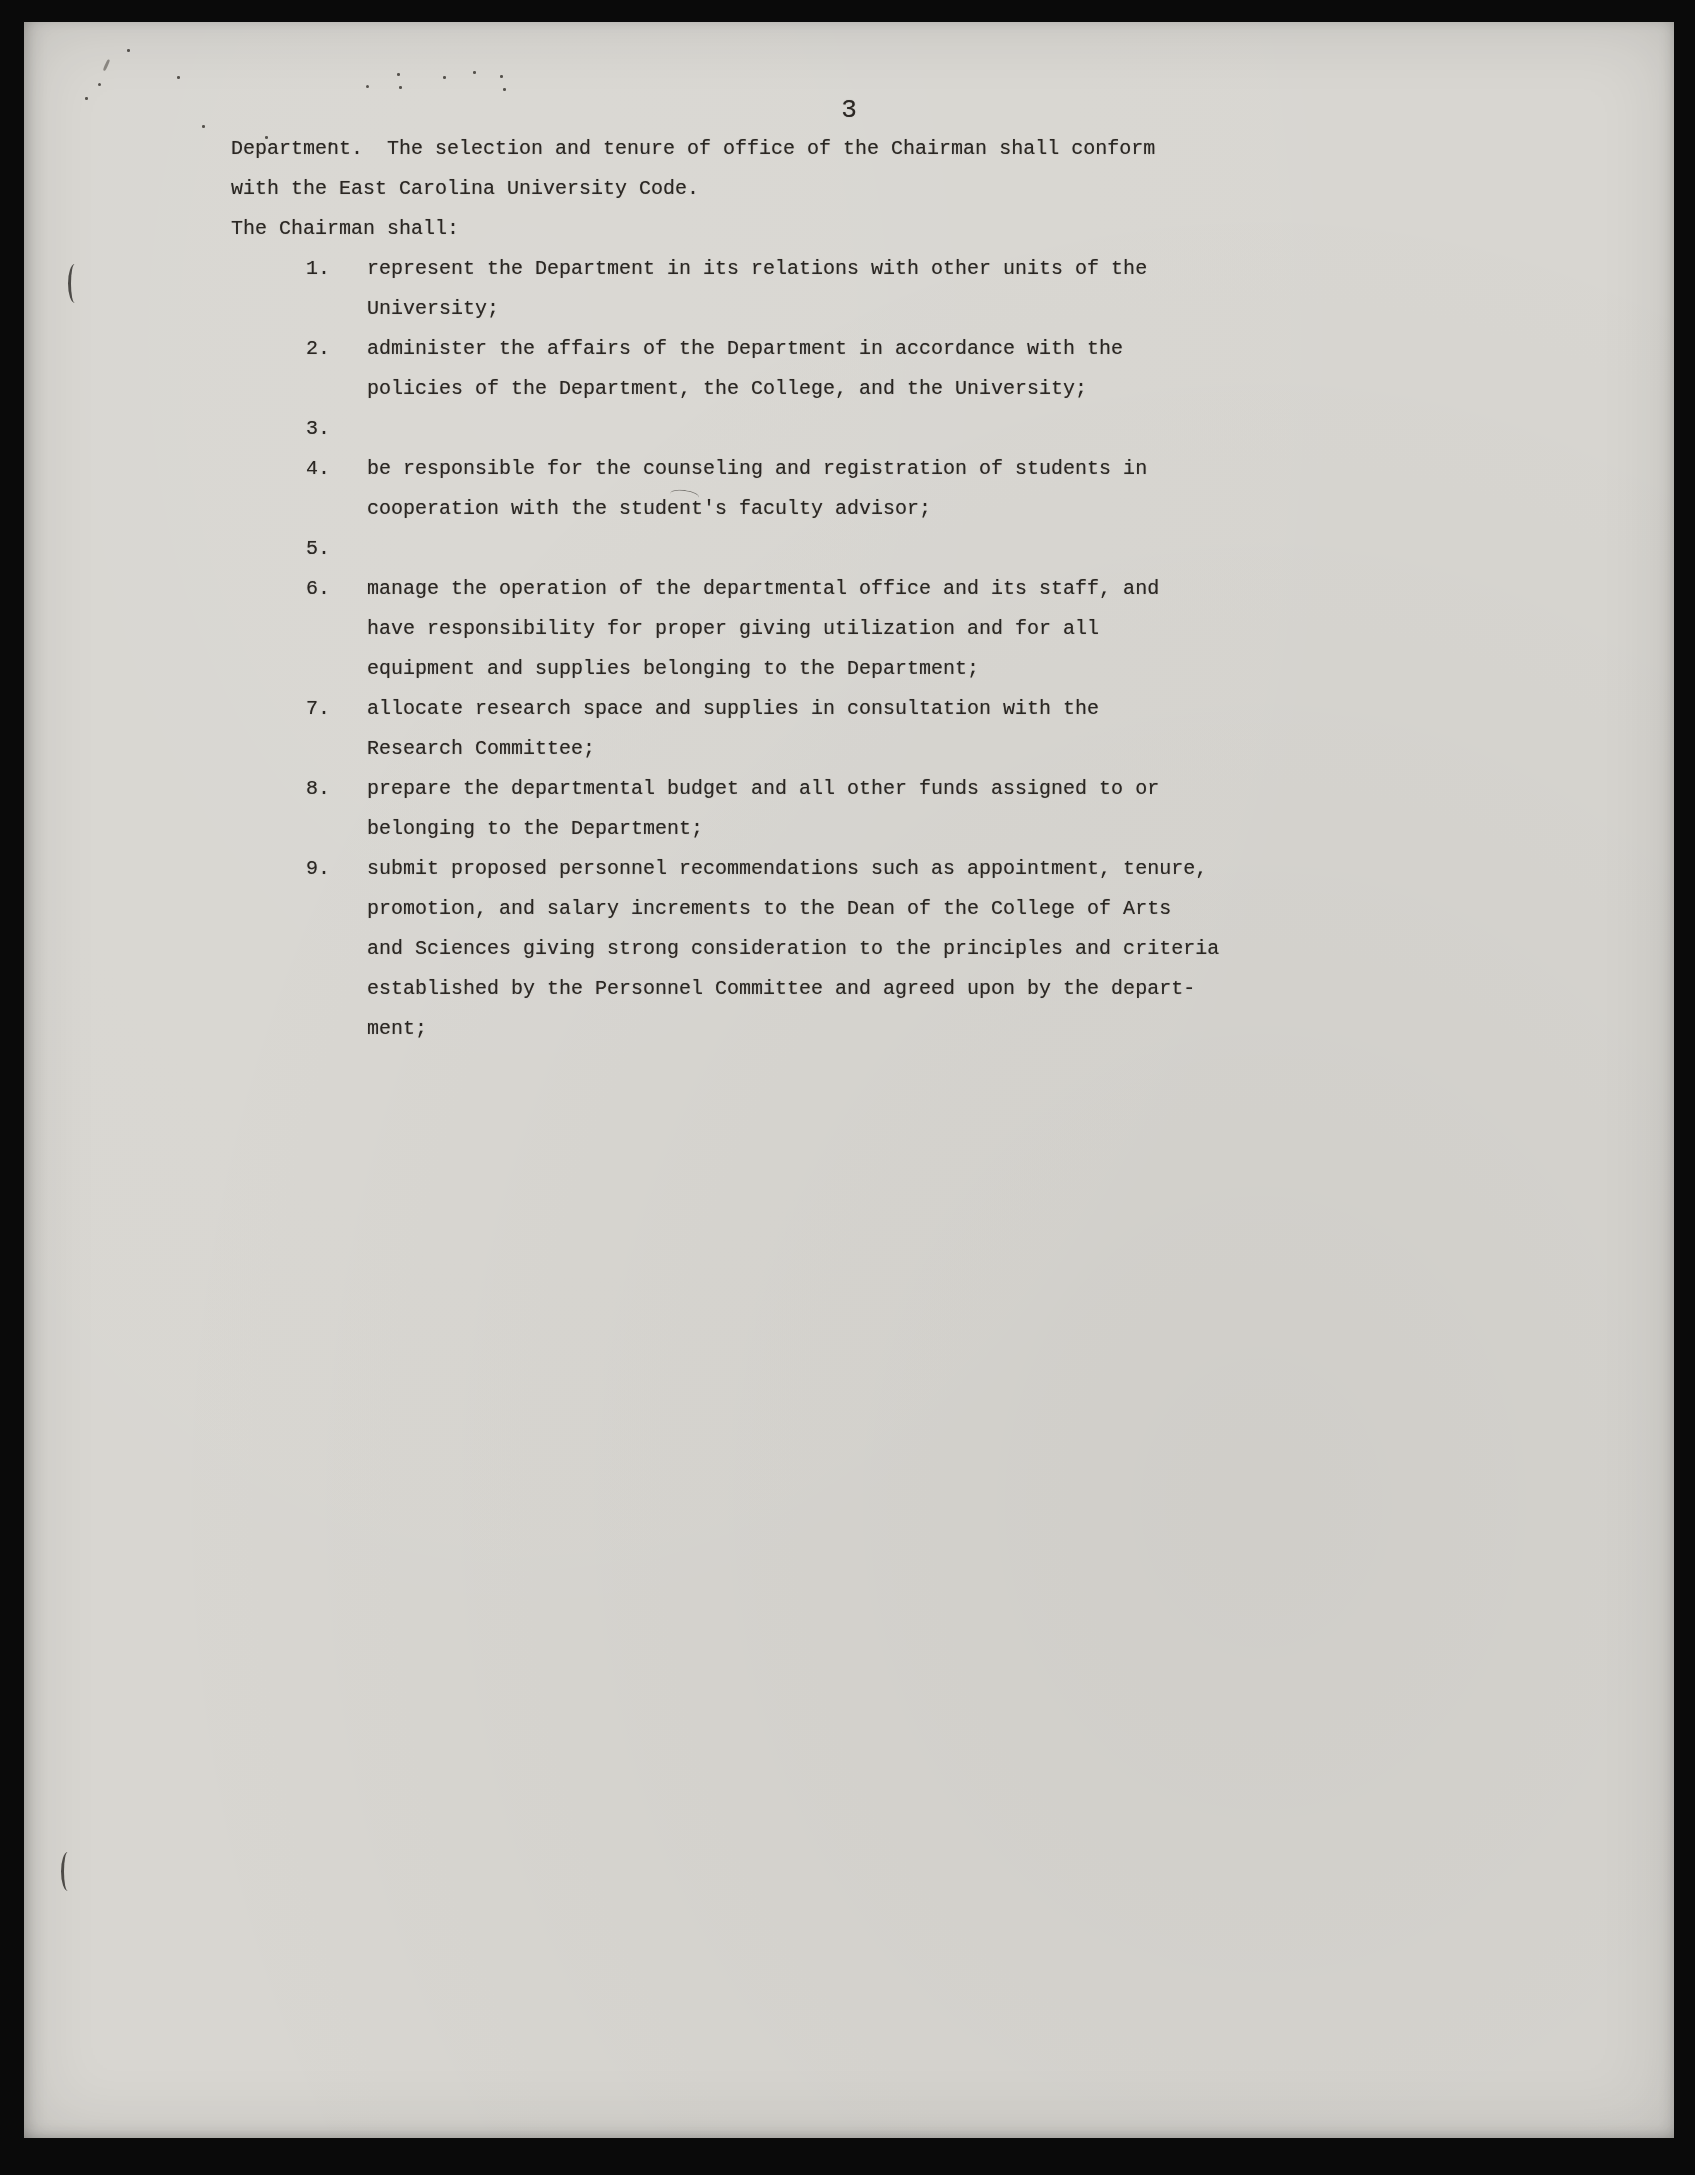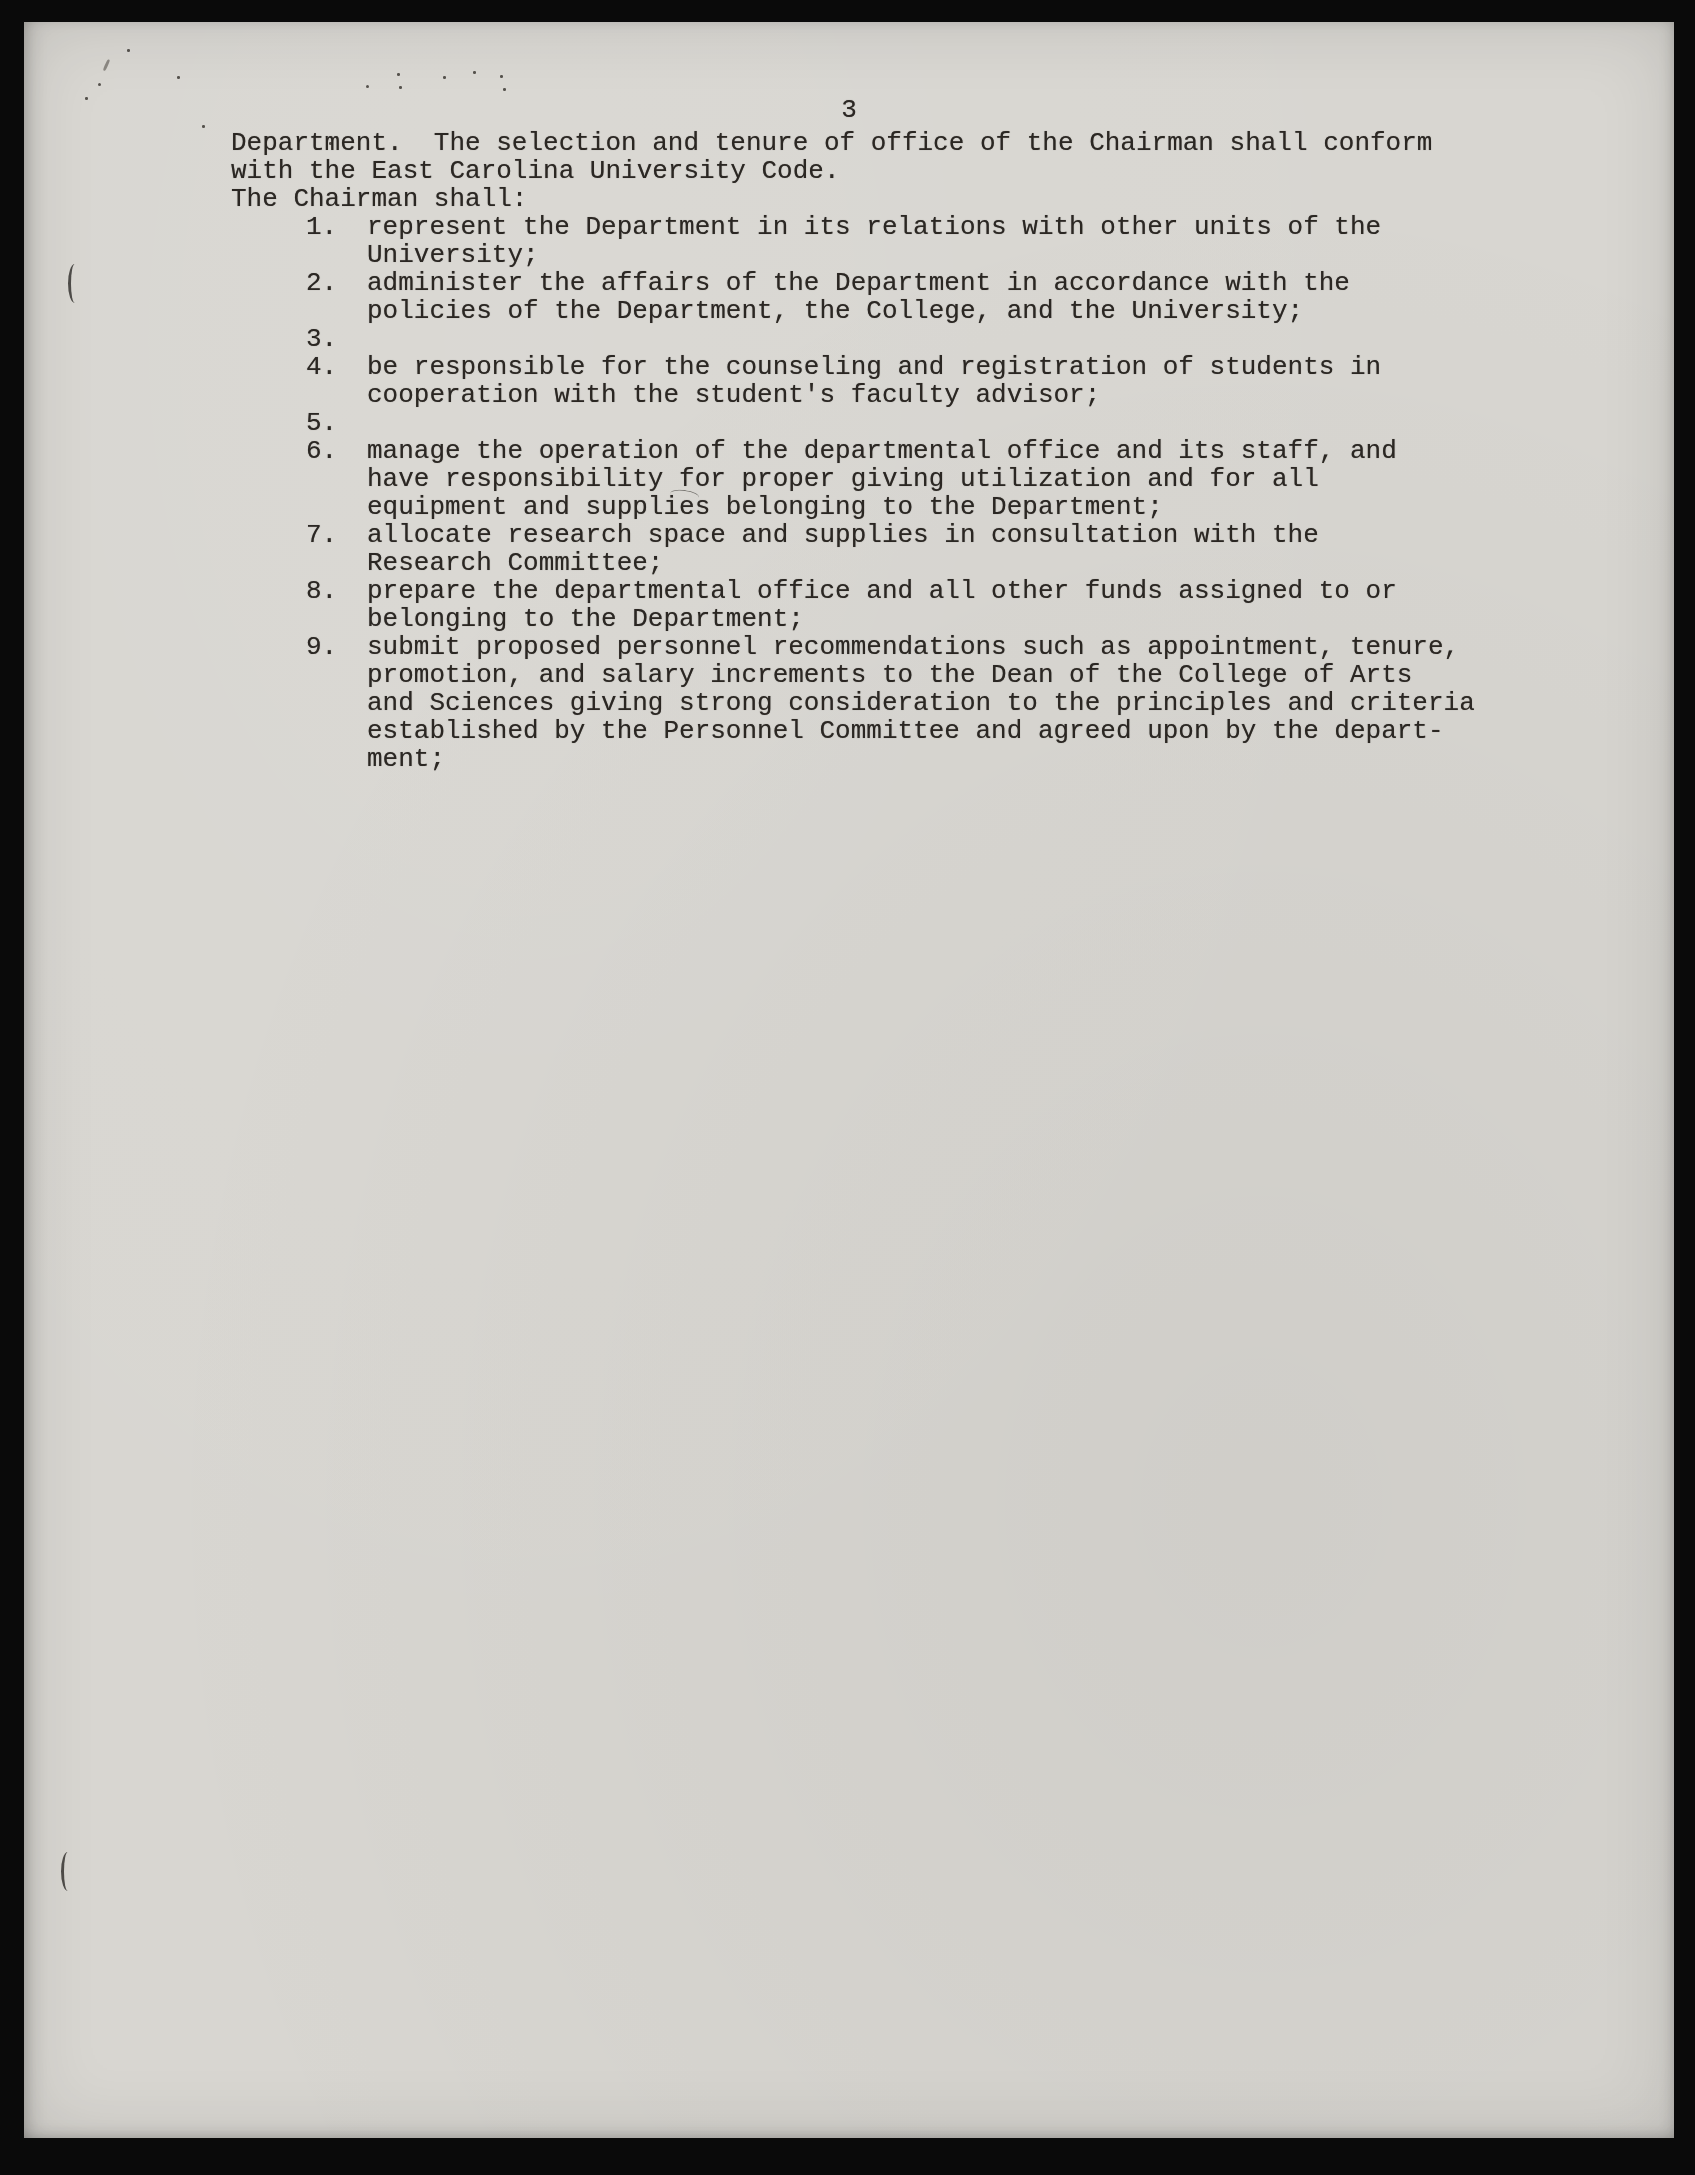--- a/index.html
+++ b/index.html
@@ -35,22 +35,22 @@
     width: 100%;
     text-align: center;
     font-size: 26px;
     text-shadow: 0 0 0.8px rgba(38,35,31,0.55);
   }
   .textblock {
     position: absolute;
     top: 107px;
     left: 207px;
     width: 1356px;
-    font-size: 26px;
-    line-height: 28px;
+    font-size: 20px;
+    line-height: 40px;
     text-shadow: 0 0 0.8px rgba(38,35,31,0.5);
   }
   .lines { white-space: pre; }
   .item { display: flex; align-items: flex-start; }
   .num {
     flex: 0 0 auto;
     display: inline-block;
     margin-left: 75px;
     width: 61px;
     white-space: pre;
@@ -151,21 +151,21 @@
     </div>
 
     <div class="item">
       <span class="num">7.</span>
       <div class="lines">allocate research space and supplies in consultation with the
 Research Committee;</div>
     </div>
 
     <div class="item">
       <span class="num">8.</span>
-      <div class="lines">prepare the departmental office and all other funds assigned to or
+      <div class="lines">prepare the departmental budget and all other funds assigned to or
 belonging to the Department;</div>
     </div>
 
     <div class="item">
       <span class="num">9.</span>
       <div class="lines">submit proposed personnel recommendations such as appointment, tenure,
 promotion, and salary increments to the Dean of the College of Arts
 and Sciences giving strong consideration to the principles and criteria
 established by the Personnel Committee and agreed upon by the depart-
 ment;</div>

